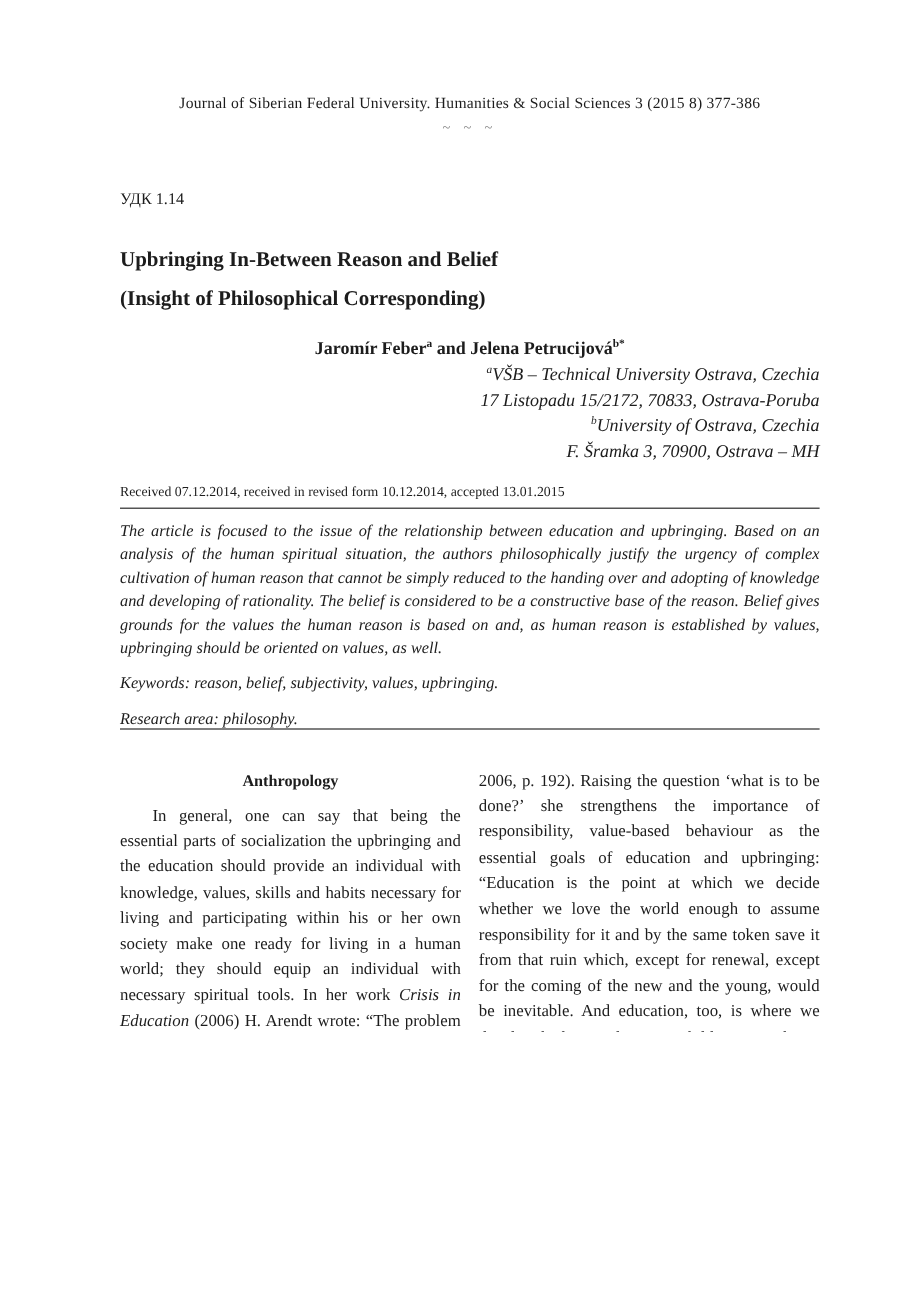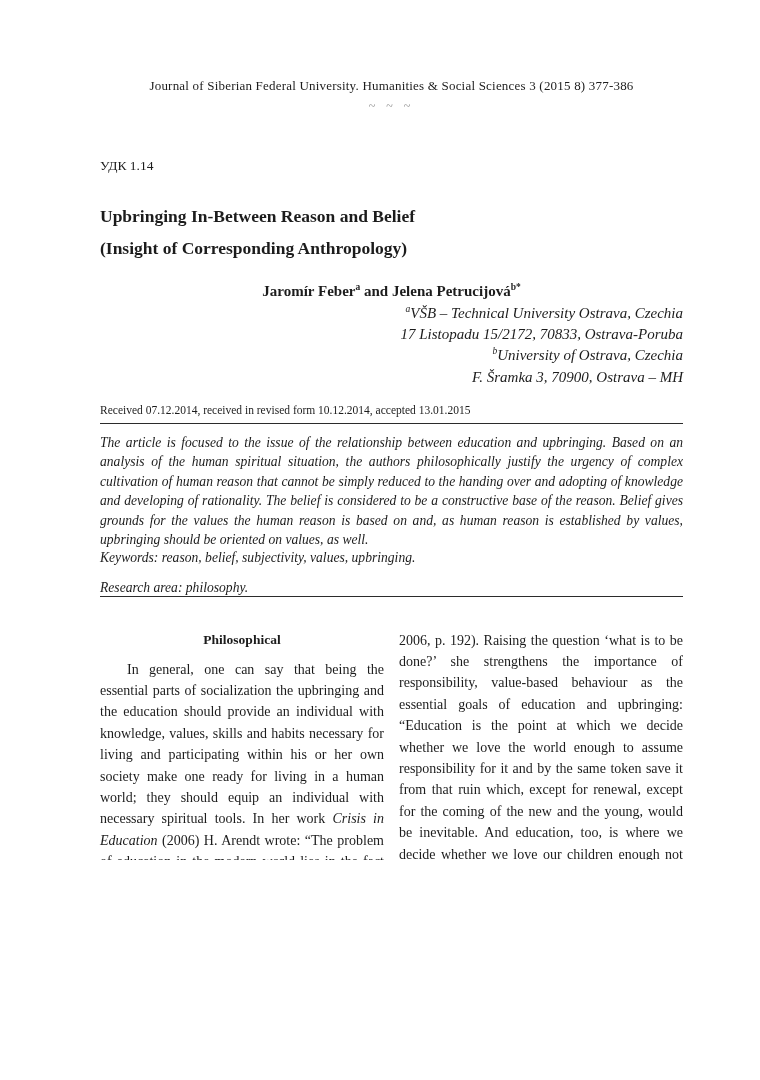--- a/index.html
+++ b/index.html
@@ -21,21 +21,21 @@
   .udk { margin-top: 44px; font-size: 13.5px; }
   .title { margin-top: 26px; font-size: 17.5px; font-weight: bold; line-height: 1.85; }
   .authors-block { margin-top: 18px; text-align: right; font-size: 15px; }
   .author-names { font-weight: bold; margin-bottom: 3px; text-align: center; }
   .affil-line { font-style: italic; line-height: 1.42; }
   sup { font-size: 9.5px; vertical-align: super; line-height: 0; }
   .received { font-size: 11.5px; margin-top: 16px; margin-bottom: 7px; }
   .rule { border: 0; border-top: 1.6px solid #2b2b2b; height: 0; }
   .rule-thin { border: 0; border-top: 1px solid #2b2b2b; height: 0; }
   .abstract { font-style: italic; text-align: justify; font-size: 13.6px; line-height: 1.43; margin-top: 9px; }
-  .keywords { font-style: italic; font-size: 13.6px; }
+  .keywords { font-style: italic; font-size: 13.6px; margin-top: 11px; }
   .research-area { font-style: italic; font-size: 13.6px; margin-top: 14px; }
   .columns { margin-top: 33px; display: flex; gap: 15px; }
   .col { width: 284px; font-size: 14px; line-height: 21.4px; text-align: justify; }
   .section-heading { font-weight: bold; text-align: center; font-size: 13.5px; margin-bottom: 9px; line-height: 20px; }
   .indent { text-indent: 27px; }
   .italic { font-style: italic; }
   .footnotes { position: absolute; left: 100px; right: 77px; top: 944px; font-size: 11px; line-height: 1.38; }
   .footnotes .fn-body { padding-top: 5px; }
   .fn-line { position: relative; padding-left: 19px; font-family: Liberation Serif, serif; }
   .fn-star { position: absolute; left: 0; top: 0; }
@@ -46,21 +46,21 @@
 
 <div class="page">
 
   <div class="journal-line">Journal of  Siberian Federal University.  Humanities &amp; Social Sciences 3 (2015 8) 377-386</div>
   <div class="tildes">~ ~ ~</div>
 
   <div class="udk">УДК 1.14</div>
 
   <div class="title">
     <div>Upbringing In-Between Reason and Belief</div>
-    <div>(Insight of Corresponding Anthropology)</div>
+    <div>(Insight of Philosophical Corresponding)</div>
   </div>
 
   <div class="authors-block">
     <div class="author-names"><span>Jaromír Feber</span><sup>a</sup><span> and Jelena Petrucijová</span><sup>b*</sup></div>
     <div class="affil-line"><sup>a</sup><span>VŠB – Technical University Ostrava, Czechia</span></div>
     <div class="affil-line"><sup></sup><span>17 Listopadu 15/2172, 70833, Ostrava-Poruba</span></div>
     <div class="affil-line"><sup>b</sup><span>University of Ostrava, Czechia</span></div>
     <div class="affil-line"><sup></sup><span>F. Šramka 3, 70900, Ostrava – MH</span></div>
   </div>
 
@@ -69,21 +69,21 @@
   <hr class="rule">
 
   <div class="abstract">The article is focused to the issue of the relationship between education and upbringing. Based on an analysis of the human spiritual situation, the authors philosophically justify the urgency of complex cultivation of human reason that cannot be simply reduced to the handing over and adopting of knowledge and developing of rationality. The belief is considered to be a constructive base of the reason. Belief gives grounds for the values the human reason is based on and, as human reason is established by values, upbringing should be oriented on values, as well.</div>
   <div class="keywords">Keywords: reason, belief, subjectivity, values, upbringing.</div>
   <div class="research-area">Research area: philosophy.</div>
 
   <hr class="rule">
 
   <div class="columns">
     <div class="col">
-      <div class="section-heading">Philosophical</div>
+      <div class="section-heading">Anthropology</div>
       <p class="indent"><span>In general, one can say that being the essential parts of socialization the upbringing and the education should provide an individual with knowledge, values, skills and habits necessary for living and participating within his or her own society make one ready for living in a human world; they should equip an individual with necessary spiritual tools. In her work </span><span class="italic">Crisis in Education</span><span> (2006) H. Arendt wrote: “The problem of education in the modern world lies in the fact that by its very nature it cannot forgo either authority or tradition, and yet must proceed in the world that is neither structured by authority not held together by tradition (Arendt</span></p>
     </div>
     <div class="col">
       <p>2006, p. 192). Raising the question ‘what is to be done?’ she strengthens the importance of responsibility, value-based behaviour as the essential goals of education and upbringing: “Education is the point at which we decide whether we love the world enough to assume responsibility for it and by the same token save it from that ruin which, except for renewal, except for the coming of the new and the young, would be inevitable. And education, too, is where we decide whether we love our children enough not to expel them from our world and leave them to their own devices, nor to strike from their hands their chance of undertaking something new, something unforeseen by us, but to prepare them</p>
     </div>
   </div>
 
   <div class="footnotes">
     <hr class="rule-thin">
     <div class="fn-body">

